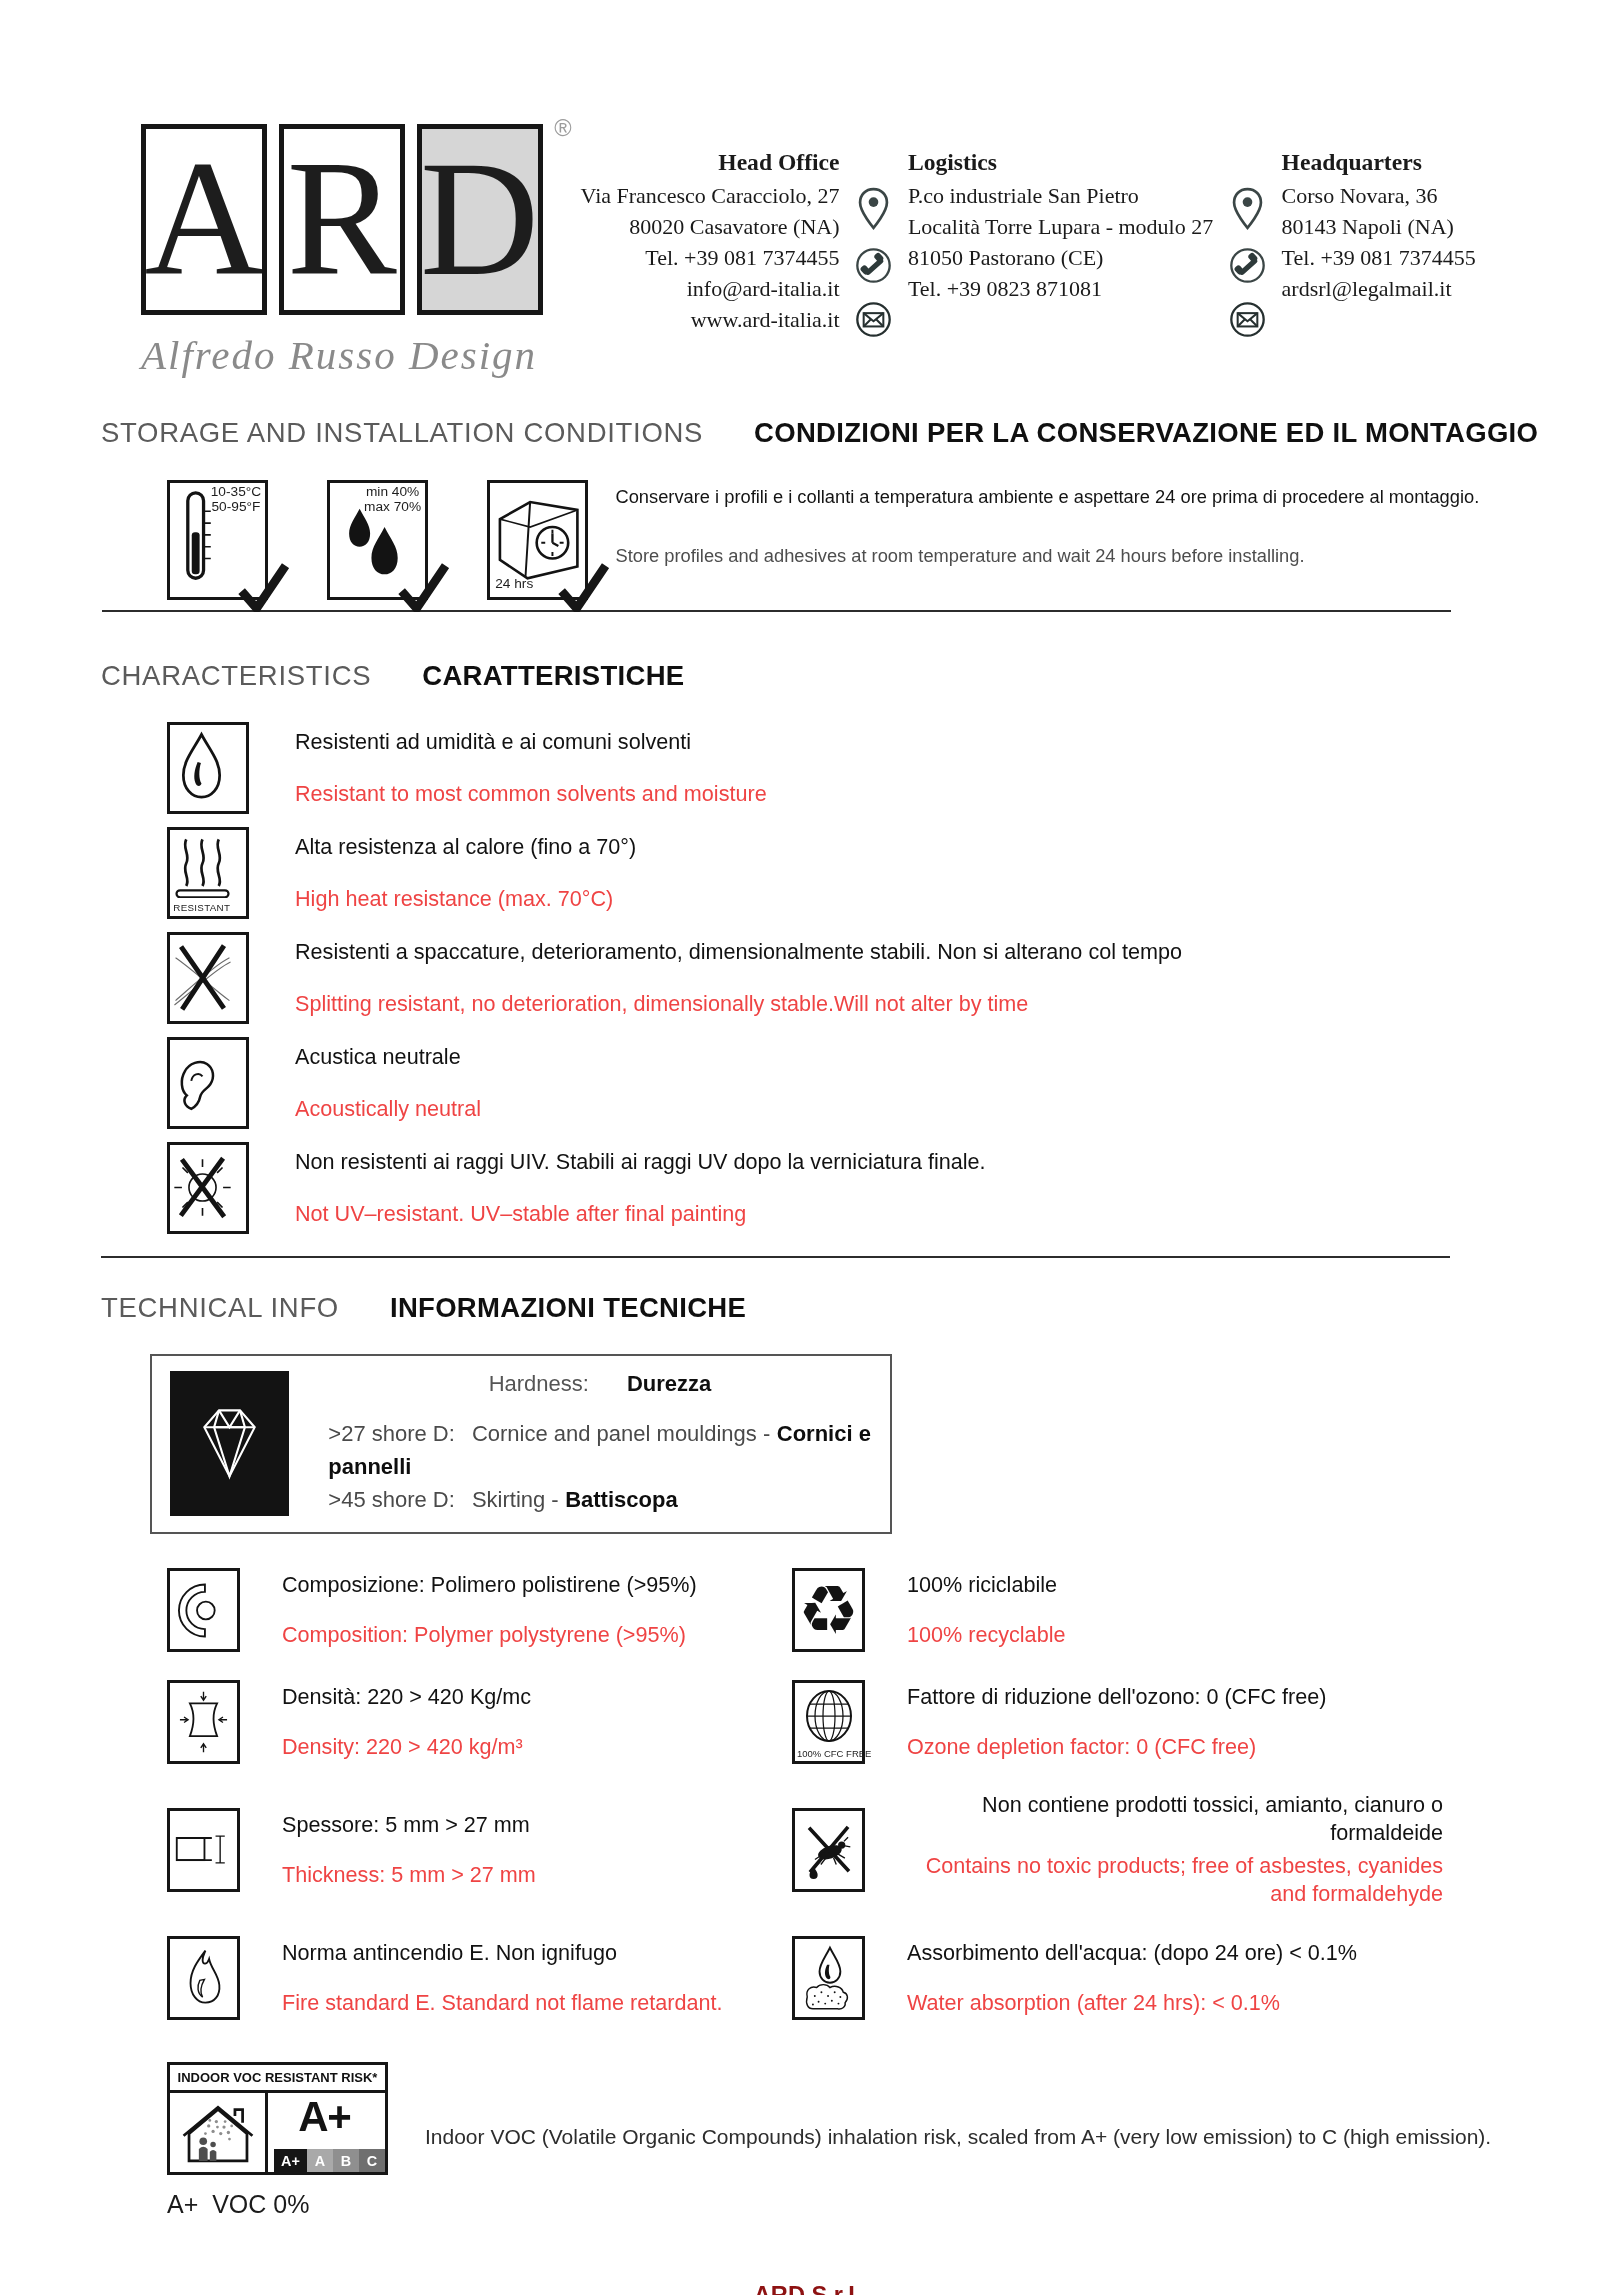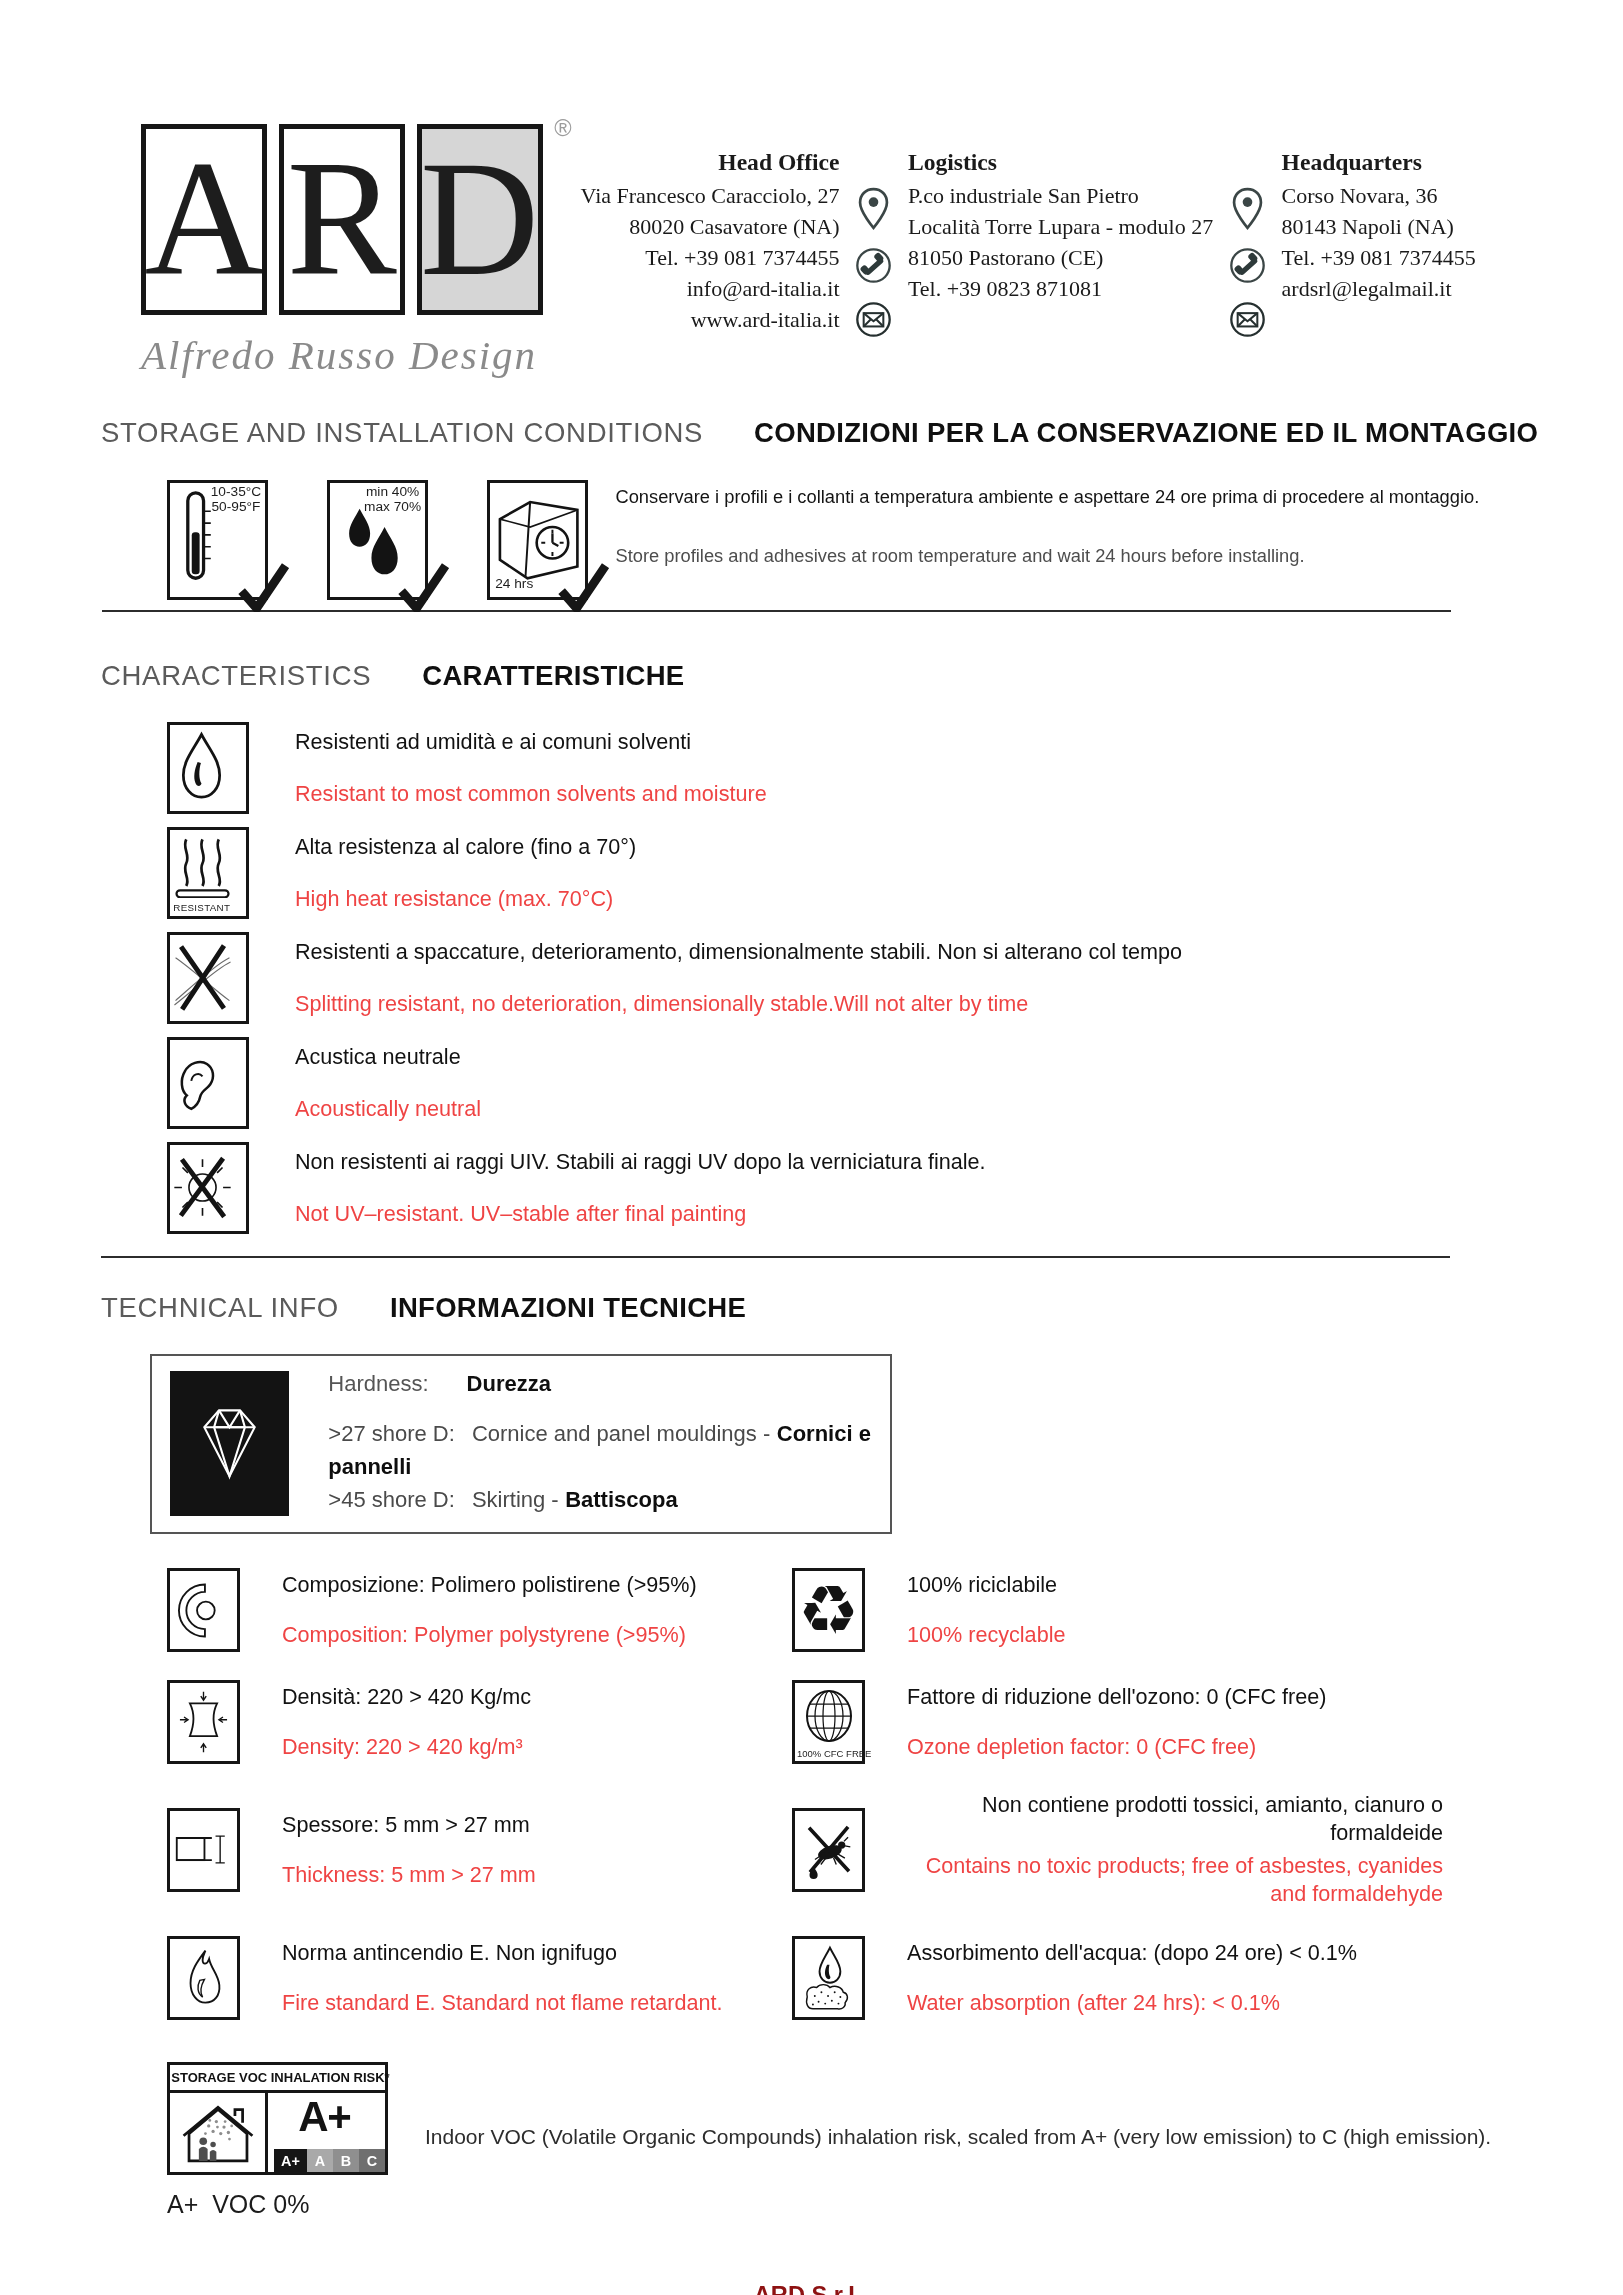--- a/index.html
+++ b/index.html
@@ -52,21 +52,21 @@
   .char-texts { margin-left:46px; display:flex; flex-direction:column; gap:26px; }
   .t-it { font-size:21.6px; color:#121212; }
   .t-en { font-size:21.6px; color:#ef4444; }
   .rule2 { border:none; border-top:2.6px solid #2c2c2c; margin:22px 173px 0 101px; }
 
   
   .tech { margin-top:34px; }
   .hardness { margin:30px 0 0 150px; width:742px; border:2px solid #555; padding:15.7px 18.3px; display:flex; background:#fff; }
   .hard-icon { width:119px; height:145px; background:#131313; flex:none; display:flex; align-items:center; justify-content:center; }
   .hard-texts { margin-left:39px; font-size:22px; display:flex; flex-direction:column; flex:1; }
-  .hard-line1 { display:flex; gap:38px; }
+  .hard-line1 { display:flex; gap:38px;justify-content:center; }
   .hard-label-en { color:#555; }
   .hard-label-it { color:#101010; font-weight:700; }
   .hard-rows { margin-top:auto; line-height:1.5; }
   .hard-row .v { color:#4a4a4a; margin-right:17px; }
   .hard-row .en { color:#4a4a4a; }
   .hard-row .it { color:#0e0e0e; font-weight:700; margin-left:6.5px; }
 
   .tech-grid { margin:34px 59px 0 167px; display:grid; grid-template-columns:625px 1fr; row-gap:27.5px; }
   .tech-item { display:flex; align-items:center; }
   .tbox { width:73px; height:84px; border:3.9px solid #161616; position:relative; flex:none; background:#fff;
@@ -504,21 +504,21 @@
         <div class="tech-texts">
           <div class="t-it">Assorbimento dell'acqua: (dopo 24 ore) &lt; 0.1%</div>
           <div class="t-en">Water absorption (after 24 hrs): &lt; 0.1%</div>
         </div>
       </div>
     </div>
 
     <div class="voc">
       <div class="voc-left">
         <div class="voc-badge">
-          <div class="voc-badge-header">STORAGE VOC INHALATION RISK*</div>
+          <div class="voc-badge-header">INDOOR VOC RESISTANT RISK*</div>
           <div class="voc-badge-body">
             <div class="voc-house">
               <svg width="82" height="67" viewBox="0 0 150 120">
                   <path d="M22 62 L75 18 L128 62 L128 112 L22 112 Z" fill="none" stroke="#131313" stroke-width="5"></path>
                   <path d="M12 66 L75 14 L138 66" fill="none" stroke="#131313" stroke-width="5"></path>
                   <path d="M106 30 v-12 h14 v24" fill="none" stroke="#131313" stroke-width="5"></path>
                   <g fill="#8d8d8d">
                     <circle cx="58" cy="48" r="3"></circle>
                     <circle cx="72" cy="40" r="3"></circle>
                     <circle cx="86" cy="50" r="3"></circle>

